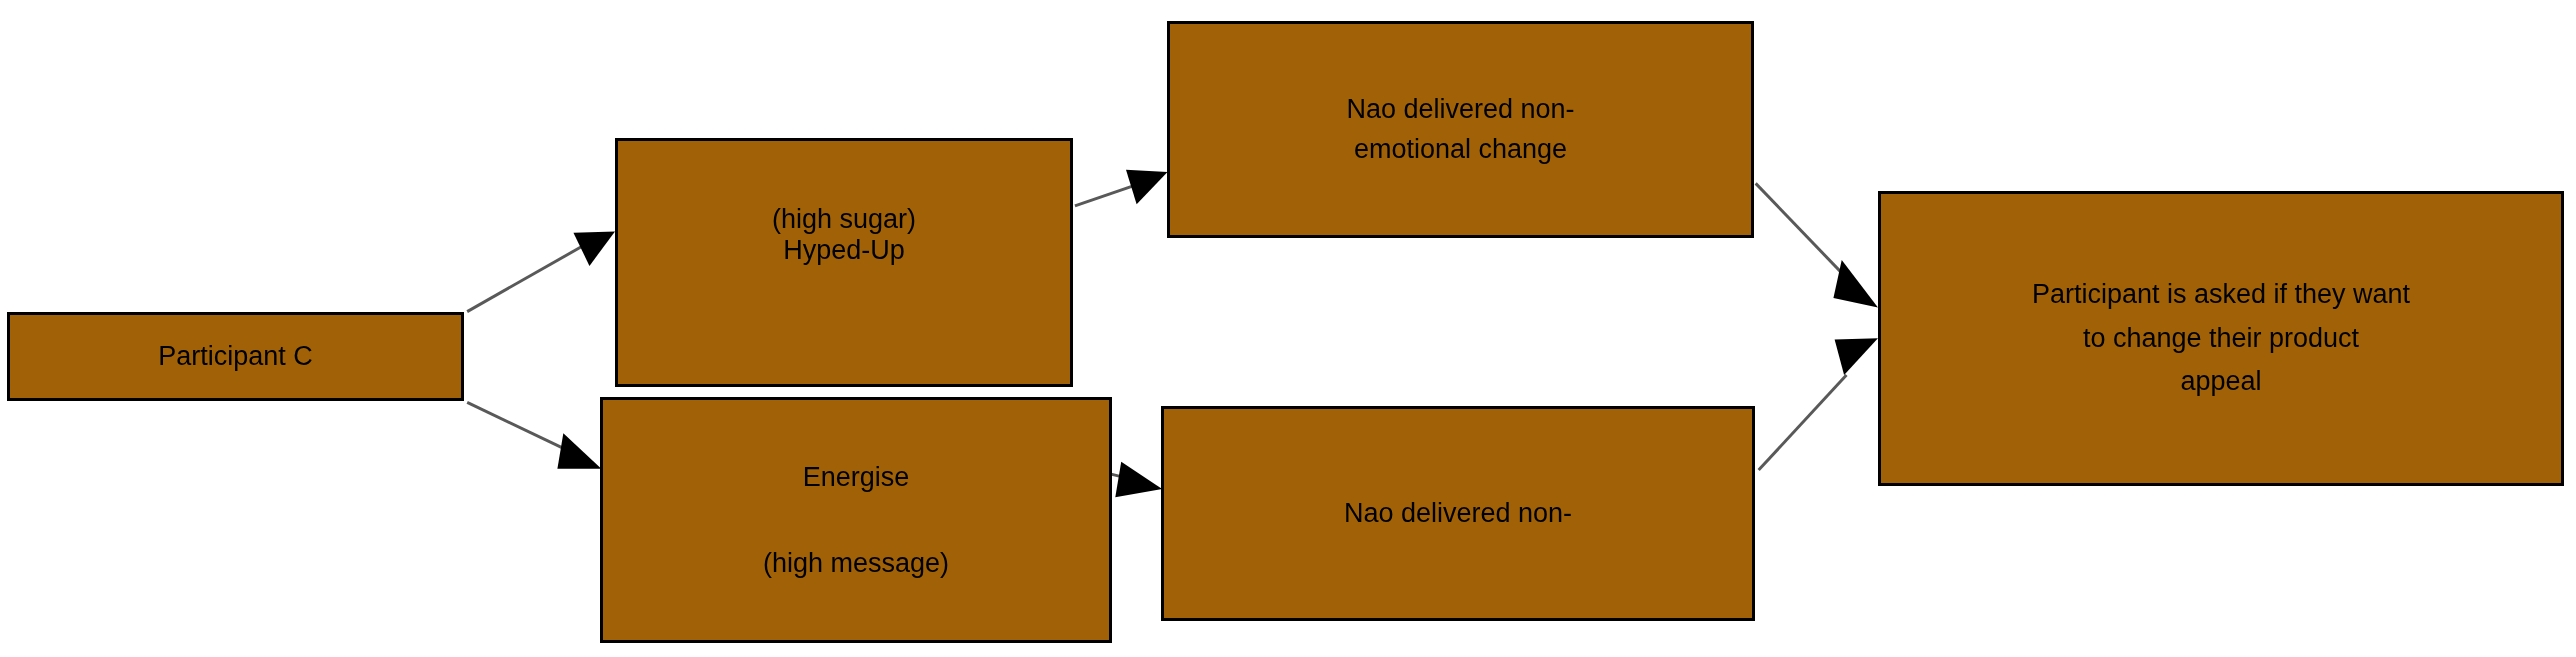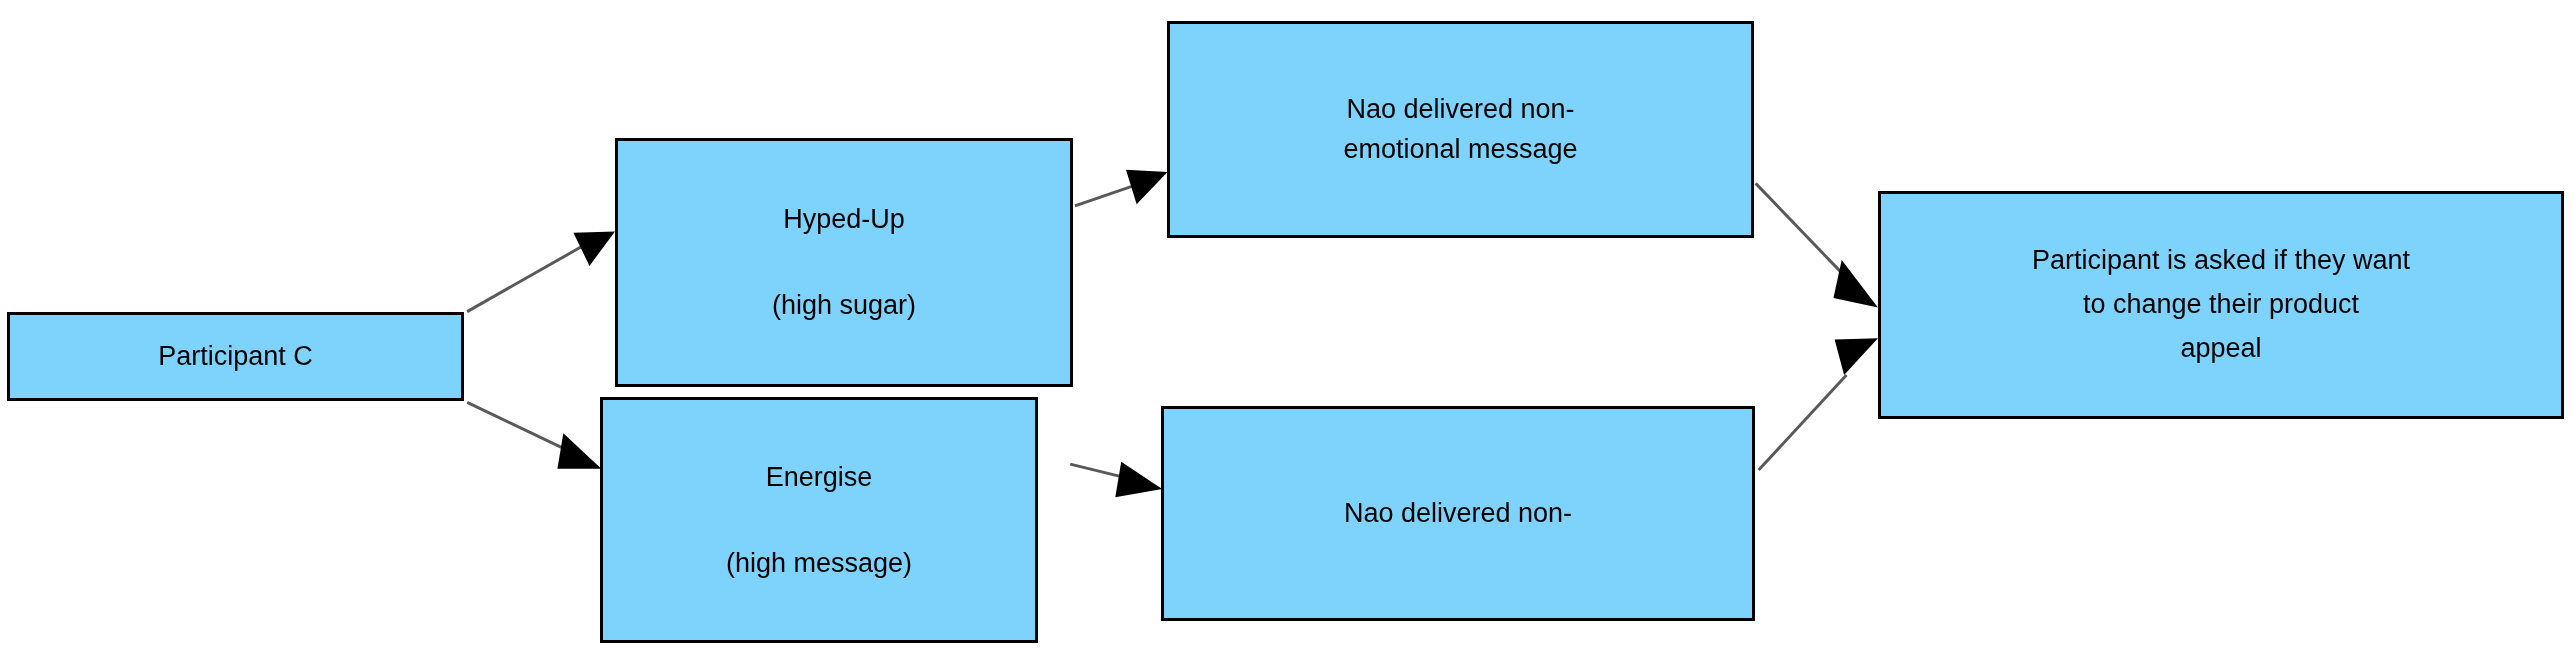--- a/index.html
+++ b/index.html
@@ -1,29 +1,29 @@
 <!DOCTYPE html>
 <html style="font-size:9.5px"><head>
 <meta charset="utf-8">
 <style>
   html,body{margin:0;padding:0;background:#ffffff;}
   body{font-family:"Liberation Sans", sans-serif;}
   #canvas{position:relative;width:2576px;height:657px;background:#ffffff;overflow:hidden;}
-  .node{position:absolute;box-sizing:border-box;background:#7dd3fc;border:3px solid #000000;
+  .node{position:absolute;box-sizing:border-box;background:#a16207;border:3px solid #000000;
         display:flex;flex-direction:column;align-items:center;justify-content:center;
         text-align:center;color:#000000;}
   .node .line{display:block;width:100%;}
   .n-participant-c{left:7.1px;top:312px;width:457px;height:89px;font-size:27px;}
   .n-hyped{left:615px;top:138px;width:458px;height:249px;font-size:27px;}
   .n-hyped .line1{margin-bottom:55px;}
-  .n-energise{left:600px;top:397px;width:438px;height:246px;font-size:27px;}
+  .n-energise{left:600px;top:397px;width:512px;height:246px;font-size:27px;}
   .n-energise .line1{margin-bottom:55px;}
   .n-msg-top{left:1167px;top:21px;width:587px;height:217px;font-size:27px;line-height:1.45;padding:0 36px;}
   .n-msg-bottom{left:1161px;top:406px;width:594px;height:215px;font-size:27px;line-height:1.45;padding:0 24px;}
-  .n-outcome{left:1878px;top:191px;width:686px;height:228px;font-size:27px;line-height:1.62;padding:0 30px;}
+  .n-outcome{left:1878px;top:191px;width:686px;height:295px;font-size:27px;line-height:1.62;padding:0 30px;}
   #edges{position:absolute;left:0;top:0;width:2576px;height:657px;pointer-events:none;}
   .edge-line{stroke:#595959;stroke-width:5;fill:none;}
   .edge-head{fill:#000000;stroke:none;}
 </style>
 </head>
 <body>
 
 <div id="canvas">
 
   <svg id="edges" viewBox="0 0 4338 1107" xmlns="http://www.w3.org/2000/svg">
@@ -57,32 +57,32 @@
       <line class="edge-line" x1="2962" y1="792" x2="3110" y2="632"></line>
       <polygon class="edge-head" points="3163,570 3090,572 3106,632"></polygon>
     </g>
   </svg>
 
   <div class="node n-participant-c">
     <span class="line">Participant C</span>
   </div>
 
   <div class="node n-hyped">
+    <span class="line line2">(high sugar)</span>
     <span class="line line1">Hyped-Up</span>
-    <span class="line line2">(high sugar)</span>
   </div>
 
   <div class="node n-energise">
     <span class="line line1">Energise</span>
     <span class="line line2">(high message)</span>
   </div>
 
   <div class="node n-msg-top">
     <span class="line">Nao delivered non-</span>
-    <span class="line">emotional message</span>
+    <span class="line">emotional change</span>
   </div>
 
   <div class="node n-msg-bottom">
     <span class="line">Nao delivered non-</span>
   </div>
 
   <div class="node n-outcome">
     <span class="line">Participant is asked if they want</span>
     <span class="line">to change their product</span>
     <span class="line">appeal</span>

